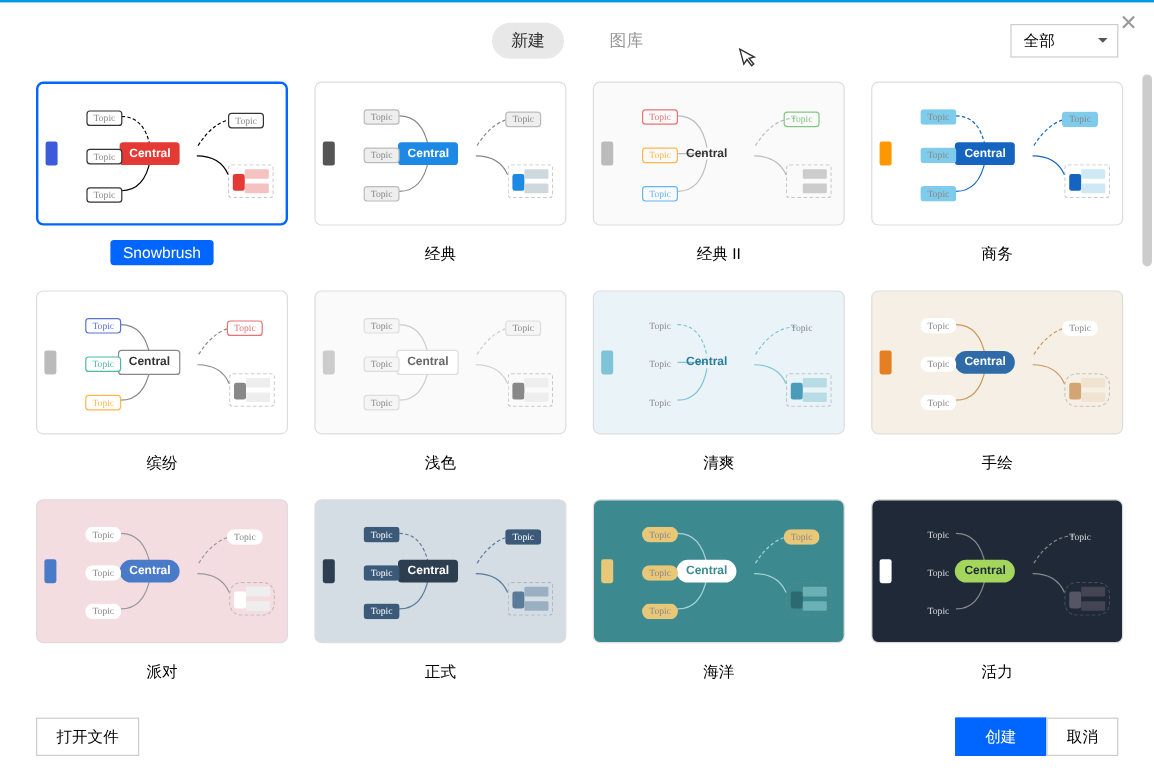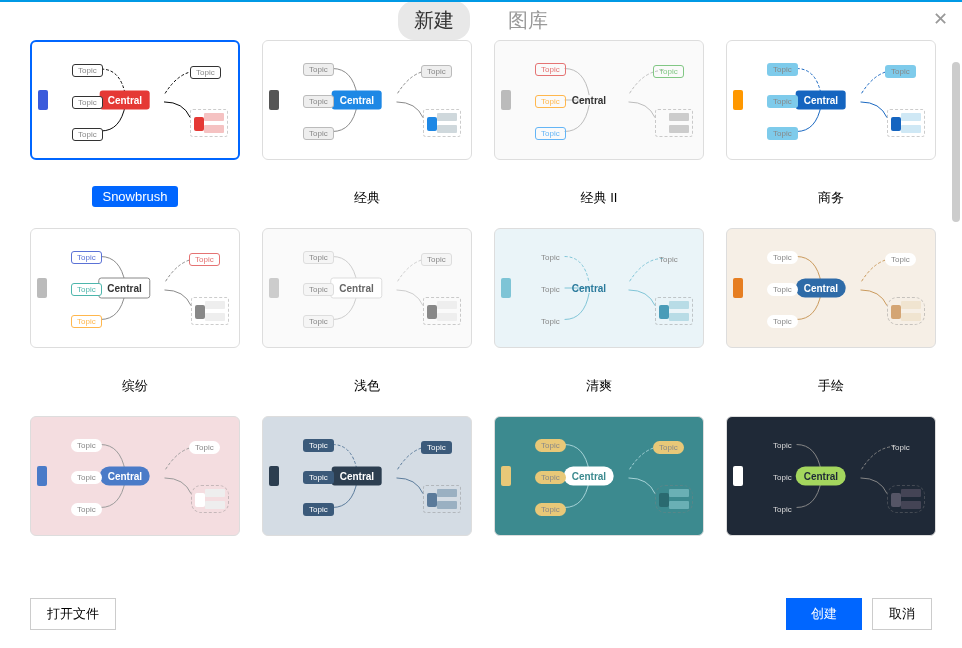--- a/index.html
+++ b/index.html
@@ -29,21 +29,21 @@
     }
     .tabs {
       position: absolute;
       left: 50%;
       transform: translateX(-50%);
       display: flex;
       gap: 22px;
       align-items: center;
     }
     .tab {
-      font-size: 20px;
+      font-size: 14px;
       color: #999;
       cursor: pointer;
       padding: 6px 16px;
       border-radius: 16px;
     }
     .tab.active { background: #e8e8e8; color: #333; }
     .filter-select {
       margin-left: auto;
       border: 1px solid #ccc;
       padding: 4px 28px 4px 10px;
@@ -85,32 +85,31 @@
     .thumb {
       width: 210px;
       height: 120px;
       border: 1px solid #ddd;
       border-radius: 6px;
       position: relative;
       overflow: hidden;
     }
     .card.selected .thumb { border: 2px solid #0066ff; }
     .card-label {
-      margin-top: 26px;
+      margin-top: 12px;
       font-size: 13px;
       padding: 3px 10px;
       border-radius: 3px;
     }
     .card.selected .card-label { background: #0066ff; color: #fff; }
     .footer {
       position: absolute;
       bottom: 0; left: 0; right: 0;
       padding: 14px 30px 18px;
       display: flex;
-      gap: 10px;
       background: #fff;
     }
     .btn {
       padding: 6px 16px;
       font-size: 13px;
       border: 1px solid #ccc;
       background: #fff;
       cursor: pointer;
     }
     .btn.primary { background: #0066ff; color: #fff; border-color: #0066ff; padding: 6px 24px; }
@@ -131,21 +130,21 @@
     .mm-side { position: absolute; left: 0; top: 50%; transform: translateY(-50%);
                width: 10px; height: 20px; }
     .mm-central {
       position: absolute; left: 50%; top: 50%;
       transform: translate(-70%,-50%);
       padding: 4px 8px; font-size: 10px; font-weight: bold;
       border-radius: 3px;
     }
     .mm-topic {
       position: absolute; font-size: 8px; padding: 1px 5px;
-      border-radius: 2px; color: #888;
+      border-radius: 2px; color: #888; font-family: Liberation Serif, serif;
     }
     .mm-sub {
       position: absolute; right: 10px; top: 58%;
       width: 38px; height: 28px;
       border: 1px dashed rgba(128,128,128,0.4);
       border-radius: 2px;
     }
     .mm-sub .s1, .mm-sub .s2 {
       position: absolute; right: 3px; width: 20px; height: 8px;
       border-radius: 1px;
@@ -177,20 +176,23 @@
 </head>
 <body>
 
 <div class="close-btn">✕</div>
 
 <div class="header">
   <div class="tabs">
     <div class="tab active">新建</div>
     <div class="tab">图库</div>
   </div>
+  <div class="filter-select">
+    <span>全部</span>
+  </div>
 </div>
 
 <div class="cursor">
   <svg width="14" height="18" viewBox="0 0 14 18">
       <path d="M1 1 L1 14 L4.5 11 L7 17 L9 16 L6.5 10.5 L11 10.5 Z" fill="none" stroke="#333" stroke-width="1.2"></path>
     </svg>
 </div>
 
 <div class="content">
   <div class="grid" id="template-grid">

